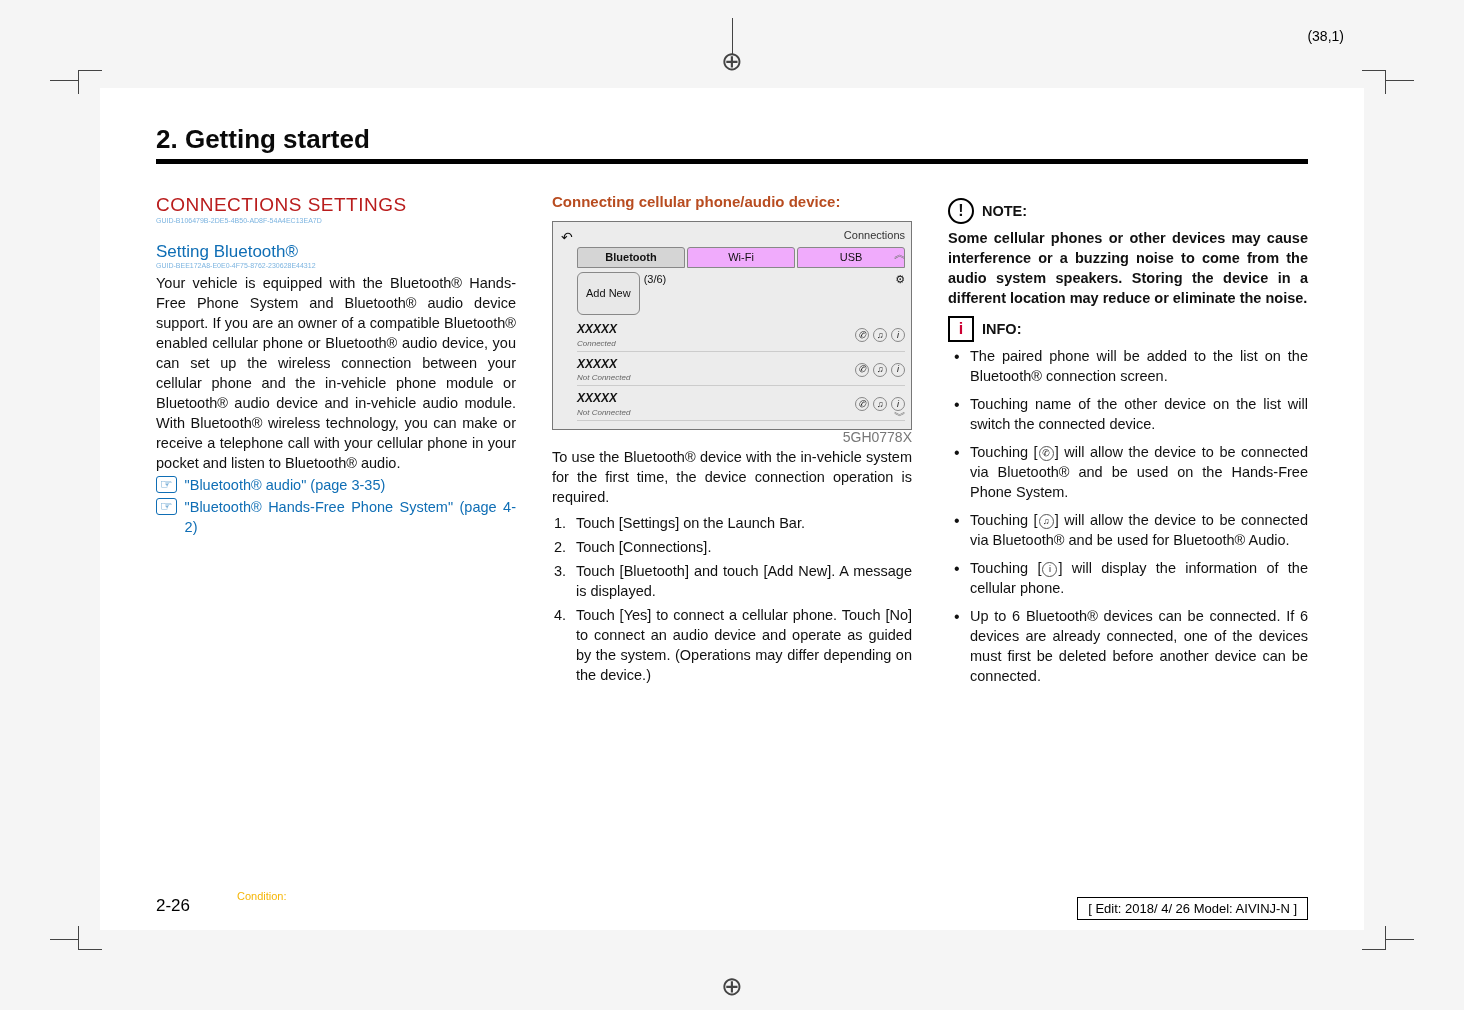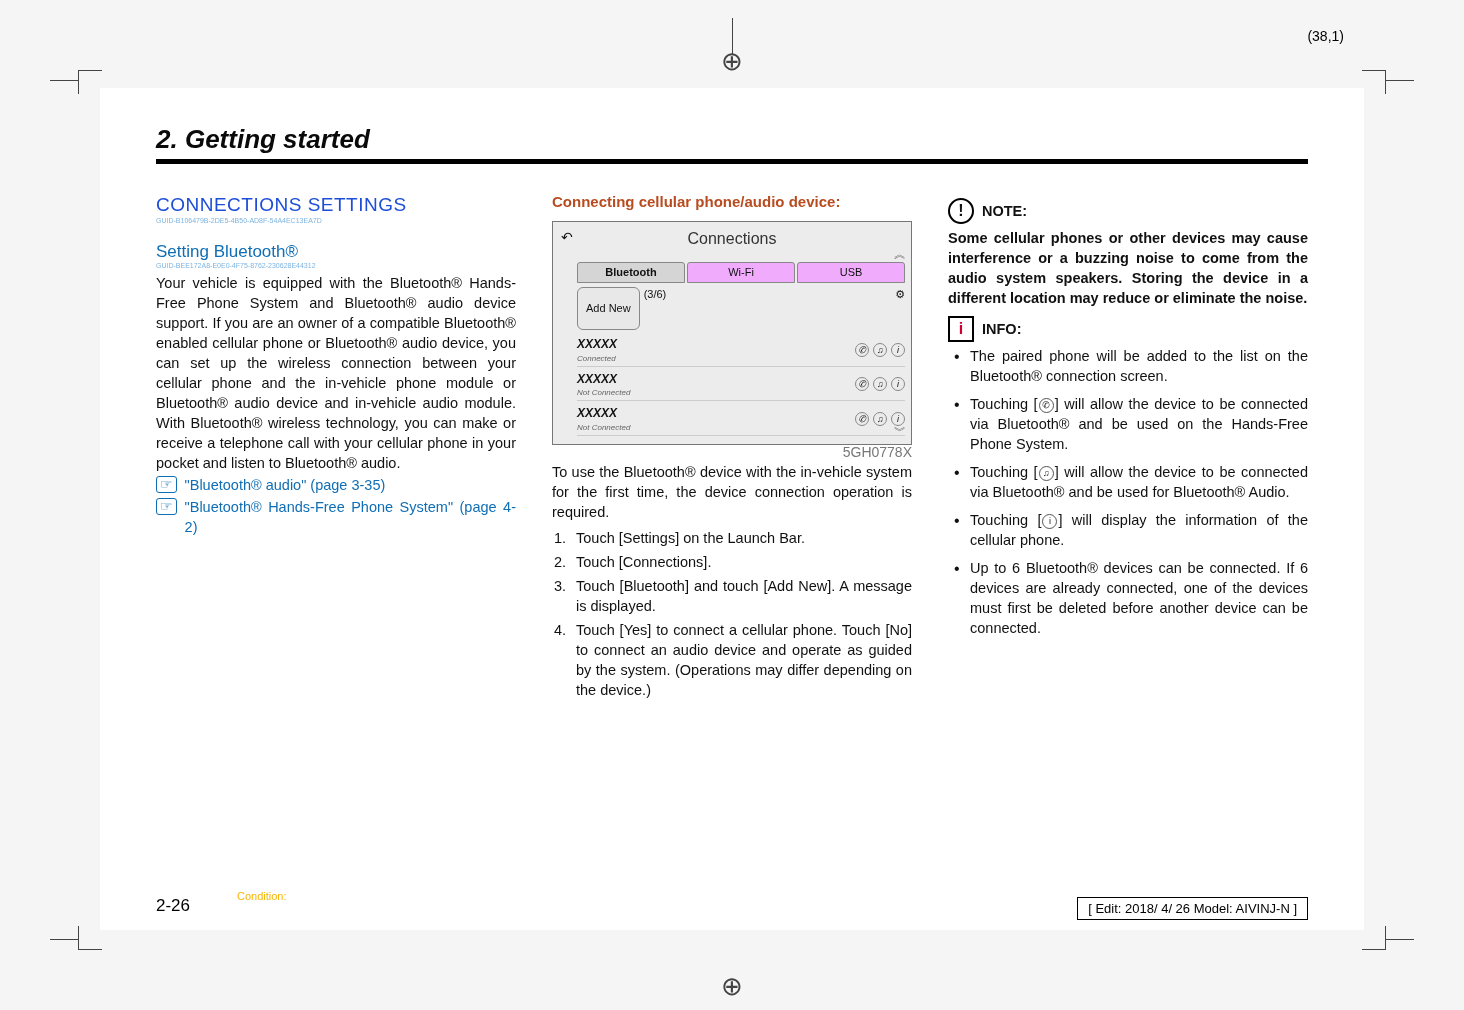--- a/index.html
+++ b/index.html
@@ -69,42 +69,41 @@
       top: 88px;
       left: 100px;
       right: 100px;
       bottom: 80px;
       background: #fff;
       padding: 36px 56px 20px 56px;
     }
     .chapter-title {
       font-size: 26px;
       font-weight: 700;
-      font-style: italic;
       color: #0a0a0a;
       margin-bottom: 4px;
     }
     .rule-thick {
       border: 0;
       border-top: 5px solid #000;
       margin-bottom: 28px;
     }
     .cols {
       display: flex;
       gap: 36px;
     }
     .col {
       flex: 1 1 0;
       min-width: 0;
       font-size: 14.5px;
       line-height: 1.38;
       color: #111;
     }
     .h-section {
-      color: #1d4ed8;
+      color: #b91c1c;
       font-size: 19px;
       letter-spacing: 0.5px;
       font-weight: 400;
       margin-bottom: 0;
       font-family: Arial, sans-serif;
     }
     .guid {
       font-size: 7px;
       color: #7cb4e0;
       margin-top: -2px;
@@ -150,21 +149,21 @@
       content: "•"; position: absolute; left: 6px; top: 0; font-size: 16px;
     }
     .figure {
       border: 1px solid #777;
       background: #ececec;
       padding: 6px;
       margin: 4px 0 4px 0;
       font-size: 11px;
       position: relative;
     }
-    .fig-title-bar { text-align: center; font-size: 16px; color: #333; margin-bottom: 12px; }
+    .fig-title-bar { text-align: right; font-size: 11px; color: #333; margin-bottom: 4px; }
     .fig-back { position: absolute; left: 8px; top: 6px; font-size: 14px; }
     .fig-tabs { display: flex; gap: 2px; margin-left: 18px; }
     .fig-tab { flex:1; border:1px solid #888; background:#f0abfc; text-align:center; padding:2px 4px; border-radius:3px 3px 0 0; font-size:11px;}
     .fig-tab.active { background:#d5d5d5; font-weight:700;}
     .fig-addrow { display:flex; gap:4px; margin:4px 0 4px 18px; font-size:11px;}
     .fig-pill { border:1px solid #888; border-radius:6px; padding:13px 8px; background:#e8e8e8; }
     .fig-row { display:flex; align-items:center; margin:2px 0 2px 18px; border-bottom:1px solid #ccc; padding:2px 0;font-style:italic;}
     .fig-row .n { font-weight:700; font-size:12px;}
     .fig-row .s { font-size:8px; color:#666; }
     .fig-row .right { margin-left:auto; display:flex; gap:4px; }
@@ -307,20 +306,21 @@
         <span>NOTE:</span>
       </div>
       <p class="note-body">Some cellular phones or other devices may cause interference or a buzzing noise to come from the audio system speakers. Storing the device in a different location may reduce or eliminate the noise.</p>
 
       <div class="info-row">
         <span class="info-icon">i</span>
         <span>INFO:</span>
       </div>
       <ul class="info">
         <li>The paired phone will be added to the list on the Bluetooth® connection screen.</li>
+        <li>Touching name of the other device on the list will switch the connected device.</li>
         <li><span>Touching [</span><span class="inline-icon">✆</span><span>] will allow the device to be connected via Bluetooth® and be used on the Hands-Free Phone System.</span></li>
         <li><span>Touching [</span><span class="inline-icon">♫</span><span>] will allow the device to be connected via Bluetooth® and be used for Bluetooth® Audio.</span></li>
         <li><span>Touching [</span><span class="inline-icon">i</span><span>] will display the information of the cellular phone.</span></li>
         <li>Up to 6 Bluetooth® devices can be connected. If 6 devices are already connected, one of the devices must first be deleted before another device can be connected.</li>
       </ul>
     </div>
 
   </div>
 
   <div class="page-num">2-26</div>

